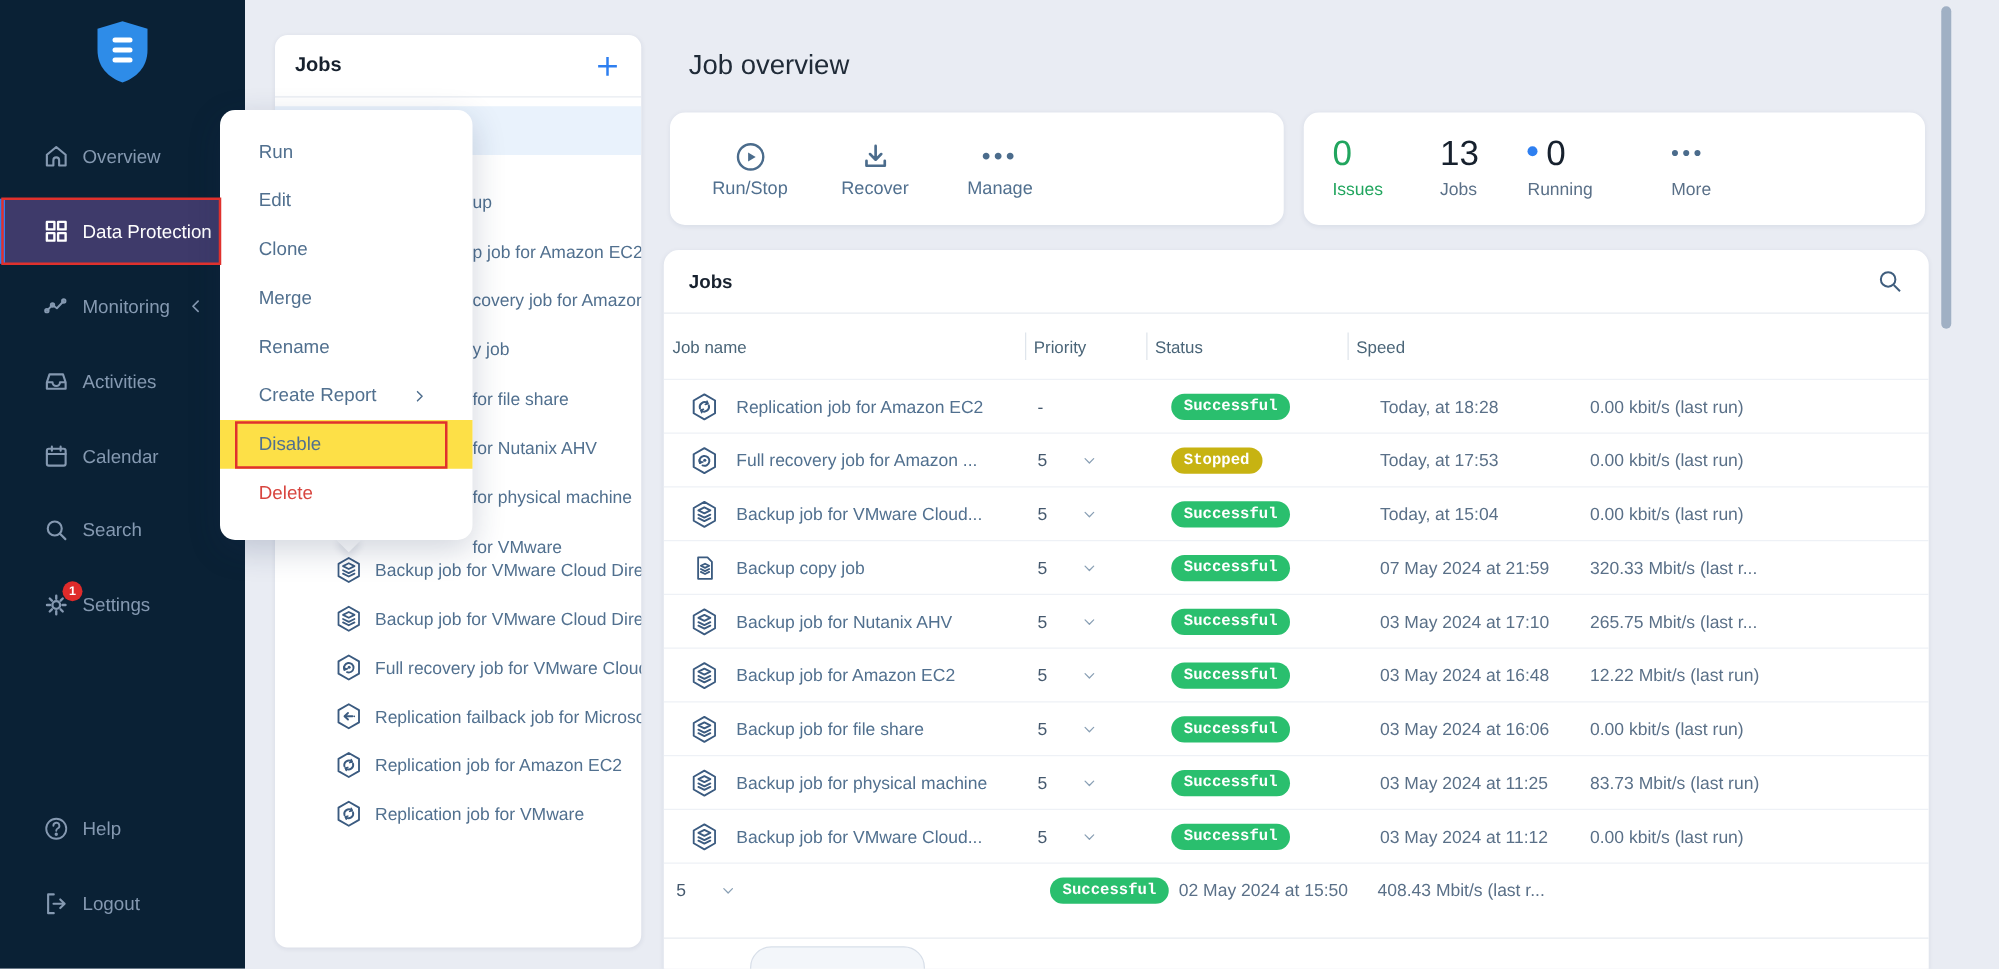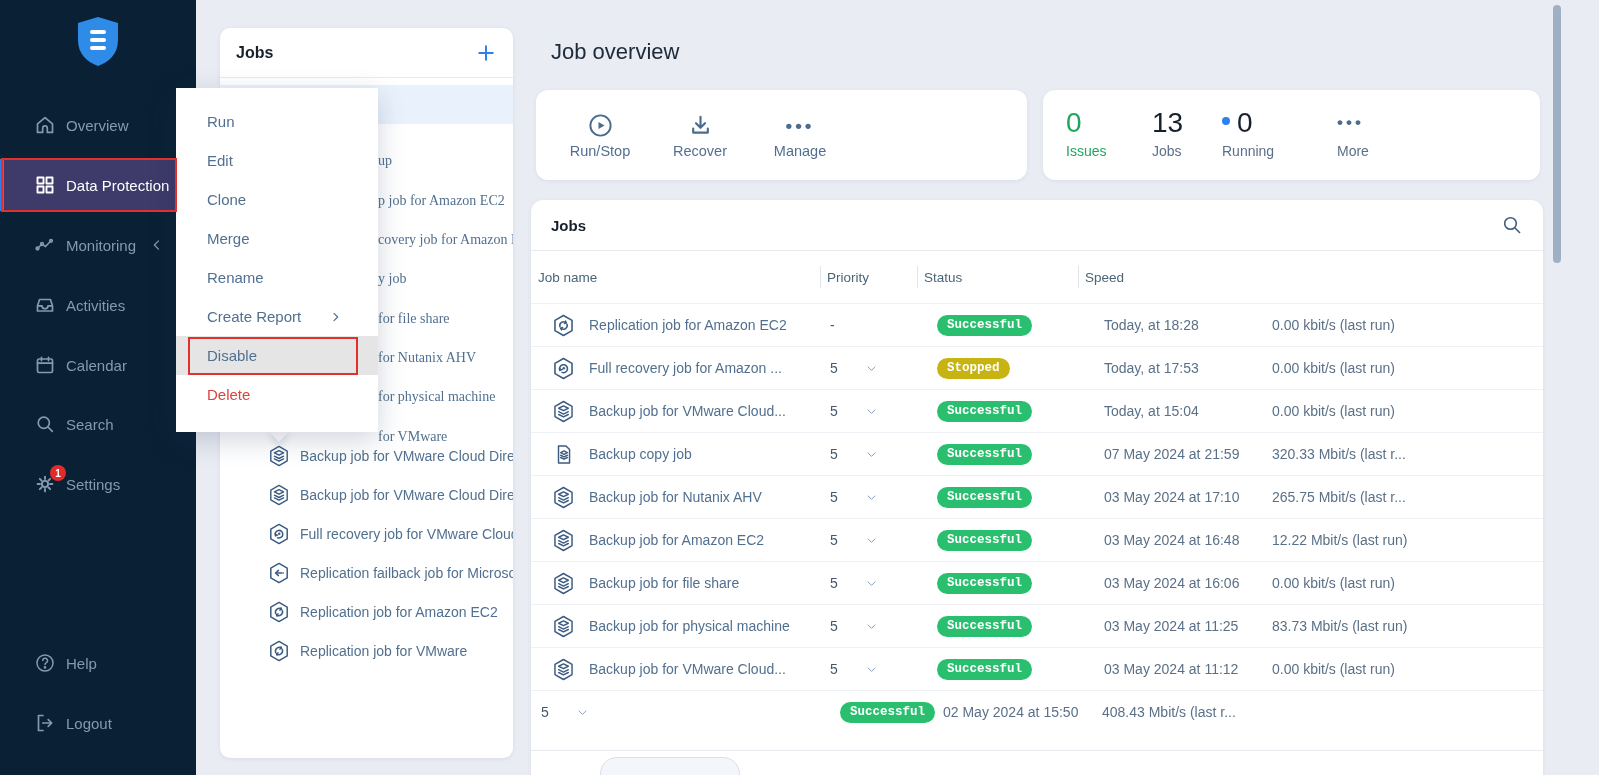--- a/index.html
+++ b/index.html
@@ -24,27 +24,27 @@
   .badge { position:absolute; top:-7px; right:-9px; min-width:16px; height:16px; border-radius:8px; background:#e02b2b; color:#fff; font-size:10px; font-weight:bold; display:flex; align-items:center; justify-content:center; padding:0 4px; }
 
   
   .panel { position:absolute; left:220px; top:28px; width:293px; height:730px; background:#fff; border-radius:10px; box-shadow:0 1px 4px rgba(20,40,80,.08); overflow:hidden; z-index:20; }
   .panel-header { height:50px; display:flex; align-items:center; justify-content:space-between; padding:0 16px; border-bottom:1px solid #e8ecf1; }
   .panel-title { font-size:16px; font-weight:bold; color:#17212e; }
   .panel-row { position:absolute; left:0; width:293px; height:39px; display:flex; align-items:center; color:#51708f; font-size:14px; white-space:nowrap; cursor:pointer; }
   .panel-row.selected { background:#e9f2fc; }
   .panel-row .j-icon { position:absolute; left:47px; top:8px; width:24px; height:24px; }
   .panel-row .j-label { position:absolute; left:80px; top:50%; transform:translateY(-50%); }
-  .panel-row.fragment .j-label { left:158px;font-family:Liberation Serif, serif; }
+  .panel-row.fragment .j-label { left:158px; }
 
   
-  .ctx-menu { position:absolute; left:176px; top:88px; width:202px; height:344px; background:#fff; border-radius:0; box-shadow:0 8px 26px rgba(25,45,85,.20); z-index:60; padding-top:14px; }
+  .ctx-menu { position:absolute; left:176px; top:88px; width:202px; height:344px; background:#fff; border-radius:12px; box-shadow:0 8px 26px rgba(25,45,85,.20); z-index:60; padding-top:14px; }
   .menu-tail { position:absolute; left:272px; top:425px; width:14px; height:14px; background:#fff; transform:rotate(45deg); box-shadow:3px 3px 6px rgba(25,45,85,.12); z-index:59; }
   .ctx-item { position:relative; height:39px; display:flex; align-items:center; padding-left:31px; font-size:15px; color:#51708f; cursor:pointer; white-space:nowrap; }
-  .ctx-item.highlight { background:#e5e5e5; }
+  .ctx-item.highlight { background:#fde047; }
   .ctx-item.danger { color:#d8453f; }
   .ctx-item .sub-arrow { position:absolute; right:34px; }
 
   
   .annot { position:absolute; border:2px solid #e0312d; z-index:100; pointer-events:none; }
 
   
   .main-title { position:absolute; left:551px; top:39px; font-size:22px; font-weight:500; color:#202b38; z-index:5; }
 
   .card { position:absolute; background:#fff; border-radius:12px; box-shadow:0 1px 4px rgba(20,40,80,.07); z-index:5; }

